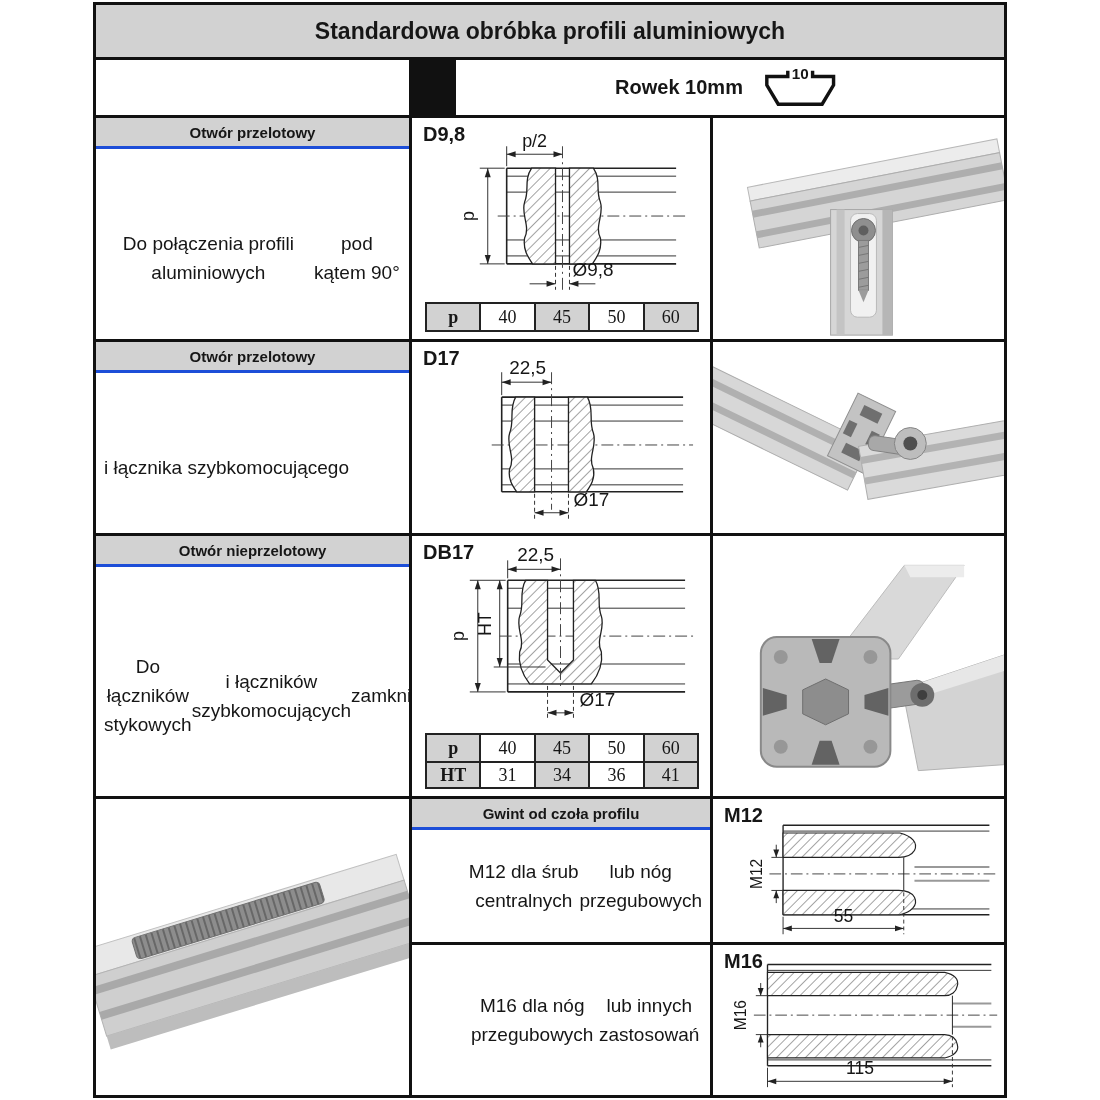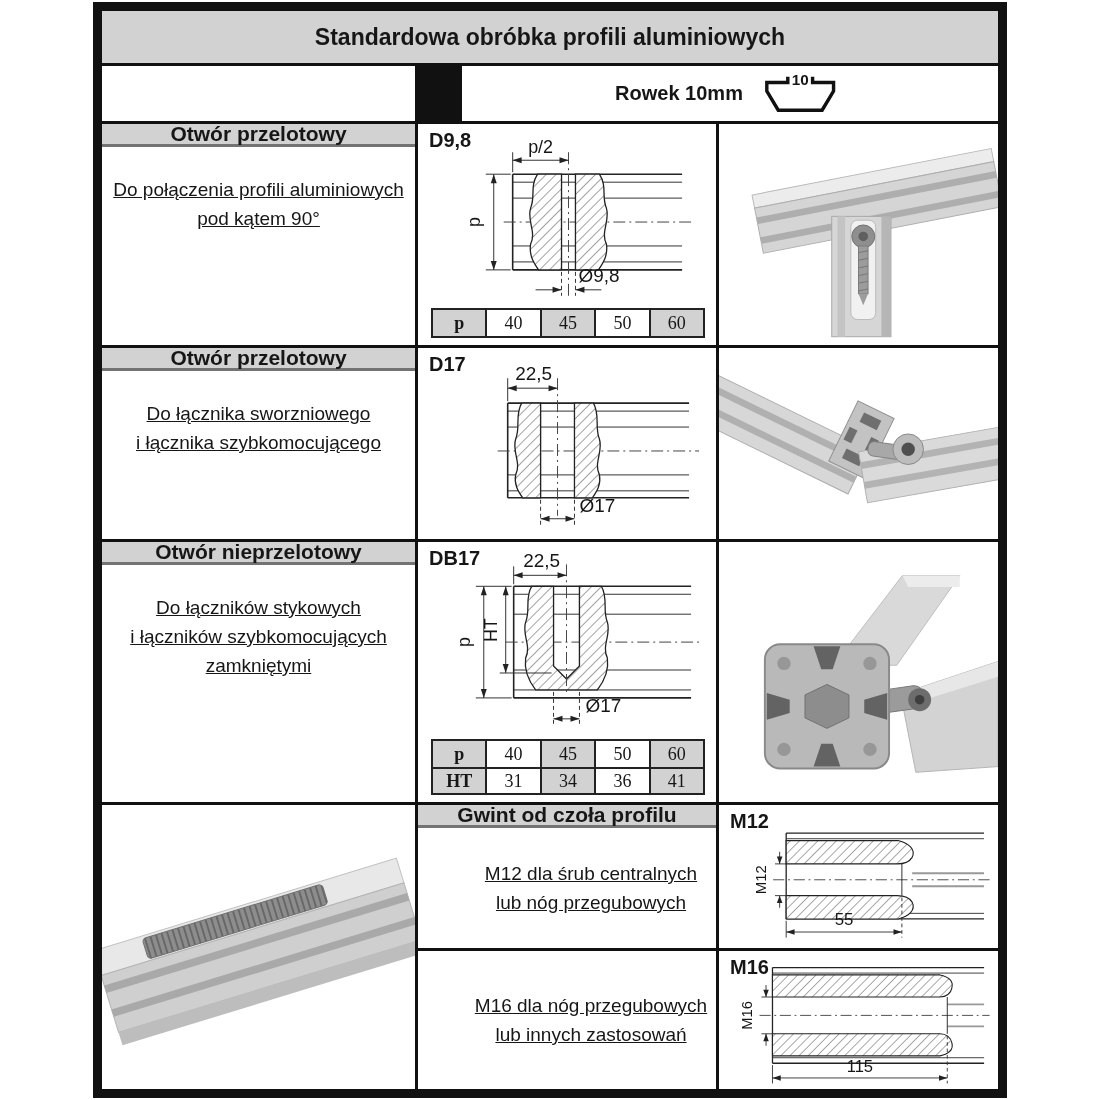--- a/index.html
+++ b/index.html
@@ -1,39 +1,39 @@
 <!DOCTYPE html>
 <html><head>
 <meta charset="utf-8">
 <style>
   * { margin:0; padding:0; box-sizing:border-box; }
   html,body { width:1100px; height:1100px; background:#ffffff;
     font-family:"Liberation Sans", sans-serif; color:#161616; }
   body { position:relative; }
 
   .sheet { position:absolute; left:93px; top:2px; width:914px; height:1096px;
-    background:#111; padding:9px; display:grid;
+    background:#111; padding:3px; display:grid;
     grid-template-columns:313px 298px 1fr;
     grid-template-rows:52px 55px 221px 191px 260px 143px 1fr;
     gap:3px; }
 
   .cell { background:#fff; position:relative; overflow:hidden; }
 
   .title-cell { grid-column:1/4; background:#d2d2d2; display:flex;
     align-items:center; justify-content:center; font-size:23px; font-weight:bold; }
 
   .rowek-empty { grid-column:1/2; }
   .rowek-cell { grid-column:2/4; display:flex; align-items:center; justify-content:center;
     gap:20px; font-size:20px; font-weight:bold;margin-left:44px; }
 
   .desc-cell { display:flex; flex-direction:column; }
-  .desc-header { background:#d2d2d2; border-bottom:3px solid #737373; height:23px; flex:0 0 auto;
-    display:flex; align-items:center; justify-content:center; font-weight:bold; font-size:21px; }
-  .desc-body { flex:1; display:flex; flex-direction:column; align-items:center;
-    padding:28px 8px 0 8px; font-size:19px; line-height:29px; text-align:center;text-decoration:underline; }
+  .desc-header { background:#d2d2d2; border-bottom:3px solid #1d4ed8; height:31px; flex:0 0 auto;
+    display:flex; align-items:center; justify-content:center; font-weight:bold; font-size:15px; }
+  .desc-body { flex:1; display:flex; align-items:center;
+    padding:28px 8px 0 8px; font-size:19px; line-height:29px; text-align:center; }
   .desc-body.centered { justify-content:center; padding-top:0;margin-left:48px; }
 
   .draw-cell svg.drawing { position:absolute; inset:0; width:100%; height:100%; }
   .code-label { position:absolute; top:5px; left:11px; font-weight:bold; font-size:20px; z-index:2; }
 
   .spec-table { position:absolute; left:13px; right:11px; bottom:7px;
     border:2px solid #222; display:flex; flex-direction:column; background:#fff; z-index:2; }
   .spec-row { display:flex; height:26px; }
   .spec-row + .spec-row { border-top:2px solid #222; }
   .spec-c { flex:1; display:flex; align-items:center; justify-content:center;
@@ -153,21 +153,20 @@
         <line x1="146" y1="160" x2="156" y2="158"></line>
           <line x1="146" y1="168" x2="156" y2="166"></line>
       </g>
       <polygon points="146,171 156,171 151,183" fill="#9c9c9c"></polygon>
     </svg>
   </div>
 
   <div class="cell desc-cell">
     <div class="desc-header">Otwór przelotowy</div>
     <div class="desc-body">
-      <div>Do łącznika sworzniowego</div>
       <div>i łącznika szybkomocującego</div>
     </div>
   </div>
 
   <div class="cell draw-cell">
     <div class="code-label">D17</div>
     <svg class="drawing" viewBox="0 0 299 191">
       <defs>
         <pattern id="h2" width="7" height="7" patternUnits="userSpaceOnUse" patternTransform="rotate(45)">
           <rect width="7" height="7" fill="#fff"></rect>

